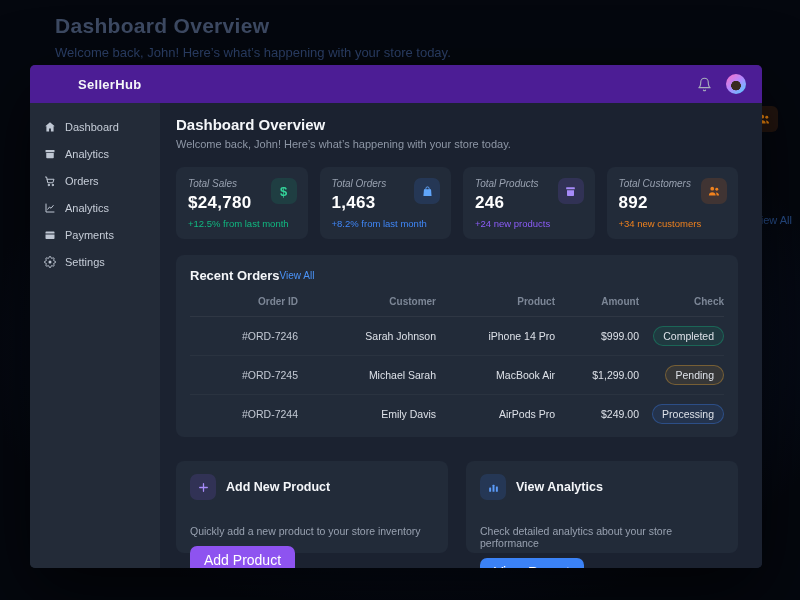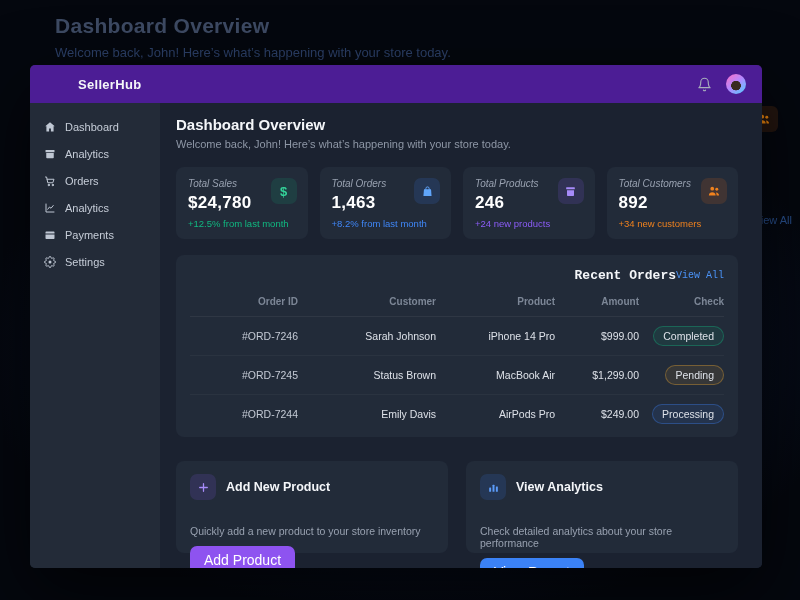--- a/index.html
+++ b/index.html
@@ -63,21 +63,21 @@
     font-weight:bold; }
   .acc-green  .stat-change{color:#10b981;} .acc-green  .stat-icon{background:rgba(16,185,129,.14); color:#34d399;}
   .acc-blue   .stat-change{color:#3f86f6;} .acc-blue   .stat-icon{background:rgba(59,130,246,.15); color:#60a5fa;}
   .acc-purple .stat-change{color:#8b5cf6;} .acc-purple .stat-icon{background:rgba(139,92,246,.15); color:#a78bfa;}
   .acc-orange .stat-change{color:#f0821e;} .acc-orange .stat-icon{background:rgba(249,115,22,.14); color:#f0821e;}
   .dollar-glyph { font-size:13px; }
 
   
   .orders-card { margin-top:16px; background:#222b39; border-radius:8px;
     padding:13px 14px 4px; }
-  .orders-head { display:flex; align-items:center; justify-content:flex-end;font-family:Liberation Mono, monospace; }
+  .orders-head { display:flex; align-items:center; justify-content:flex-start; }
   .orders-title { font-size:13px; font-weight:bold; color:#f4f6f9; }
   .view-all { font-size:10px; color:#4b93f7; cursor:pointer; }
   .tbl { display:grid; grid-template-columns:108px 138px 119px 84px 1fr; align-items:center;text-align:right; }
   .tbl-header { margin-top:13px; padding-bottom:9px;
     border-bottom:1px solid rgba(255,255,255,.06); }
   .tbl-header span { font-size:10px; font-weight:bold; color:#7c8696; }
   .tbl-row { padding:9px 0; border-bottom:1px solid rgba(255,255,255,.04); cursor:pointer; }
   .tbl-row:last-child { border-bottom:none; }
   .tbl-row span { font-size:10.5px; color:#dde1e8; }
   .cell-id { color:#c4cad5 !important; }
@@ -254,21 +254,21 @@
         </div>
         <div class="tbl tbl-row">
           <span class="cell-id">#ORD-7246</span>
           <span>Sarah Johnson</span>
           <span>iPhone 14 Pro</span>
           <span>$999.00</span>
           <span><span class="pill pill-completed">Completed</span></span>
         </div>
         <div class="tbl tbl-row">
           <span class="cell-id">#ORD-7245</span>
-          <span>Status Brown</span>
+          <span>Michael Sarah</span>
           <span>MacBook Air</span>
           <span>$1,299.00</span>
           <span><span class="pill pill-pending">Pending</span></span>
         </div>
         <div class="tbl tbl-row">
           <span class="cell-id">#ORD-7244</span>
           <span>Emily Davis</span>
           <span>AirPods Pro</span>
           <span>$249.00</span>
           <span><span class="pill pill-processing">Processing</span></span>

